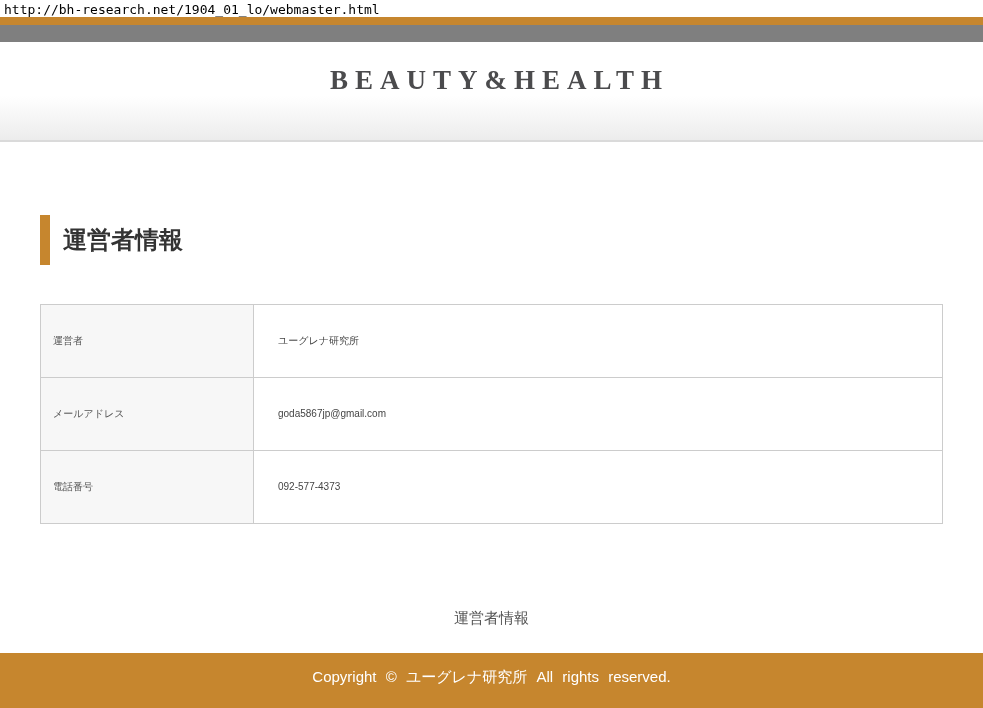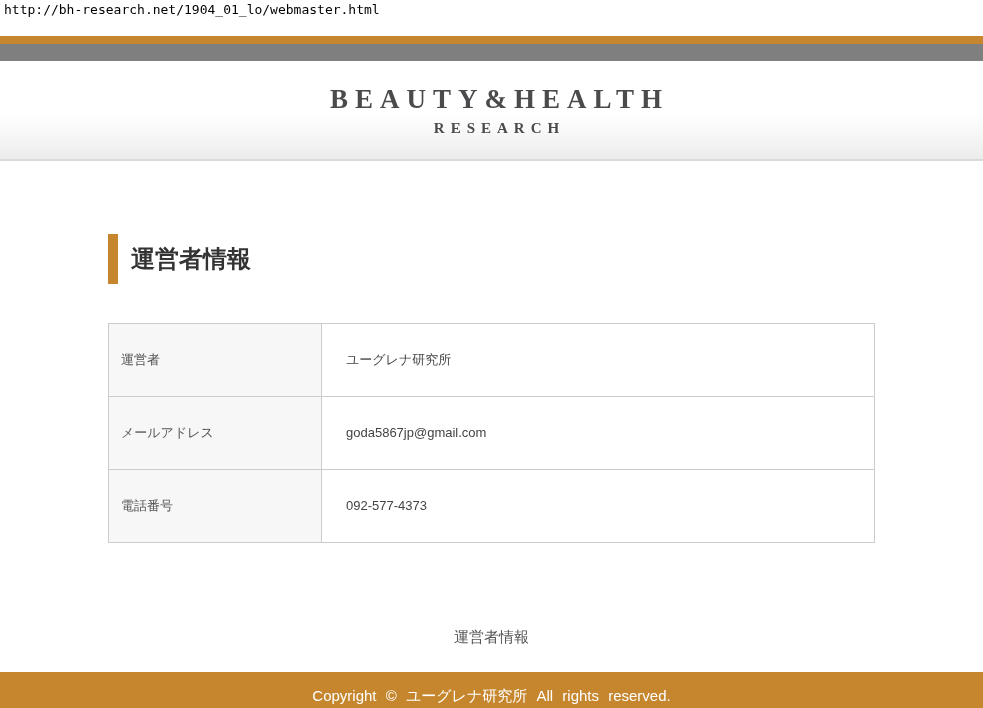--- a/index.html
+++ b/index.html
@@ -11,21 +11,21 @@
   .page {
     width: 983px;
     height: 708px;
     position: relative;
     overflow: hidden;
     background: #ffffff;
   }
 
   
   .url-bar {
-    height: 36px;
+    height: 17px;
     box-sizing: border-box;
     padding: 2px 0 0 4px;
     font-family: "DejaVu Sans Mono", monospace;
     font-size: 13px;
     line-height: 16px;
     color: #000000;
     background: #ffffff;
     white-space: nowrap;
   }
 
@@ -65,21 +65,21 @@
     font-size: 15px;
     font-weight: 600;
     letter-spacing: 6px;
     color: var(--logo-text, #4b4b4d);
     line-height: 18px;
     margin-top: 5px;
   }
 
   
   .content {
-    padding: 0 108px;
+    padding: 0 40px;
   }
   .page-heading {
     margin-top: 73px;
     height: 50px;
     border-left: 10px solid var(--accent-gold, #c6862e);
     padding-left: 13px;
     display: flex;
     align-items: center;
     font-size: 24px;
     font-weight: bold;
@@ -87,21 +87,21 @@
   }
 
   table.info-table {
     margin-top: 39px;
     width: 100%;
     border-collapse: collapse;
   }
   .info-table th,
   .info-table td {
     border: 1px solid var(--table-border, #cccccc);
-    font-size: 13px;
+    font-size: 10px;
     font-weight: normal;
     text-align: left;
     vertical-align: middle;
     padding: 10px 12px;
   }
   .info-table th {
     width: 188px;
     background: var(--label-bg, #f7f7f7);
     color: #555555;
     line-height: 28px;
@@ -144,21 +144,20 @@
 <div class="page">
 
   <div class="url-bar">http://bh-research.net/1904_01_lo/webmaster.html</div>
 
   <div class="accent-strip"></div>
   <div class="gray-strip"></div>
 
   <div class="site-header">
     <div class="logo">
       <div class="logo-main">BEAUTY&amp;HEALTH</div>
-      <div class="logo-sub">RESEARCH</div>
     </div>
   </div>
 
   <div class="content">
 
     <h1 class="page-heading">運営者情報</h1>
 
     <table class="info-table">
       <tbody>
         <tr>

